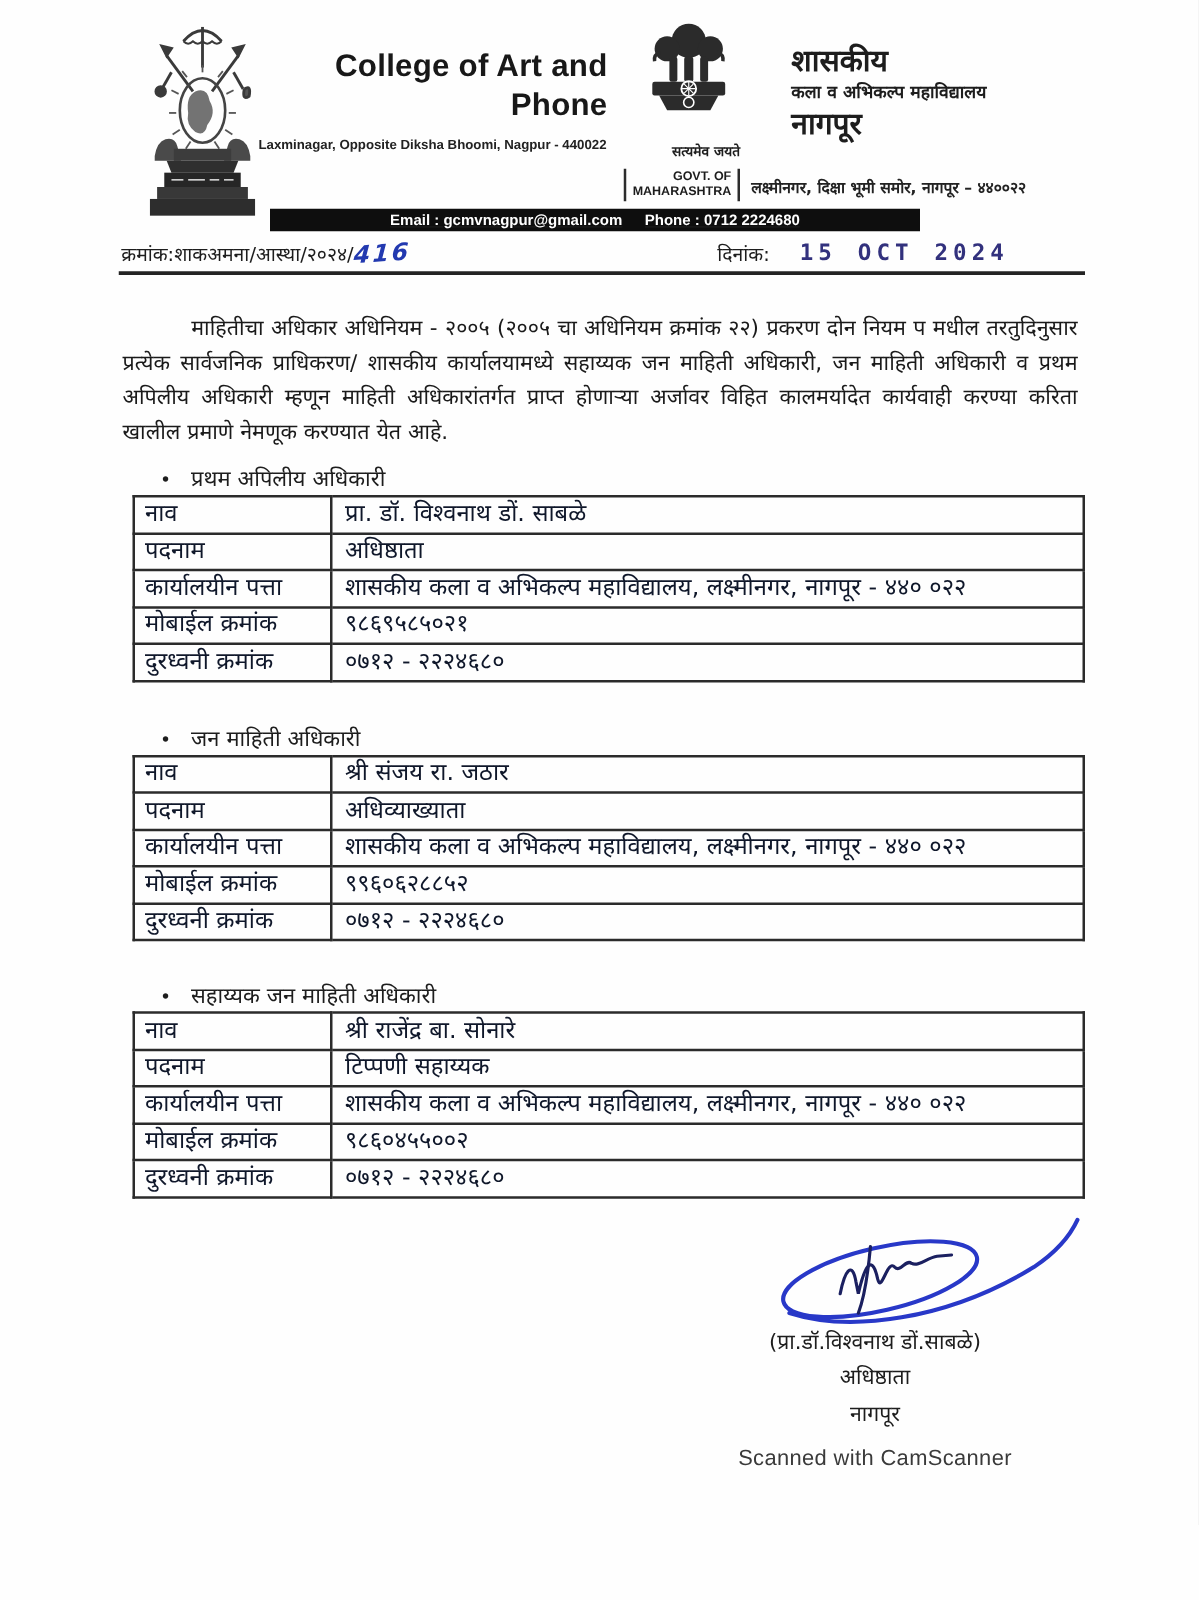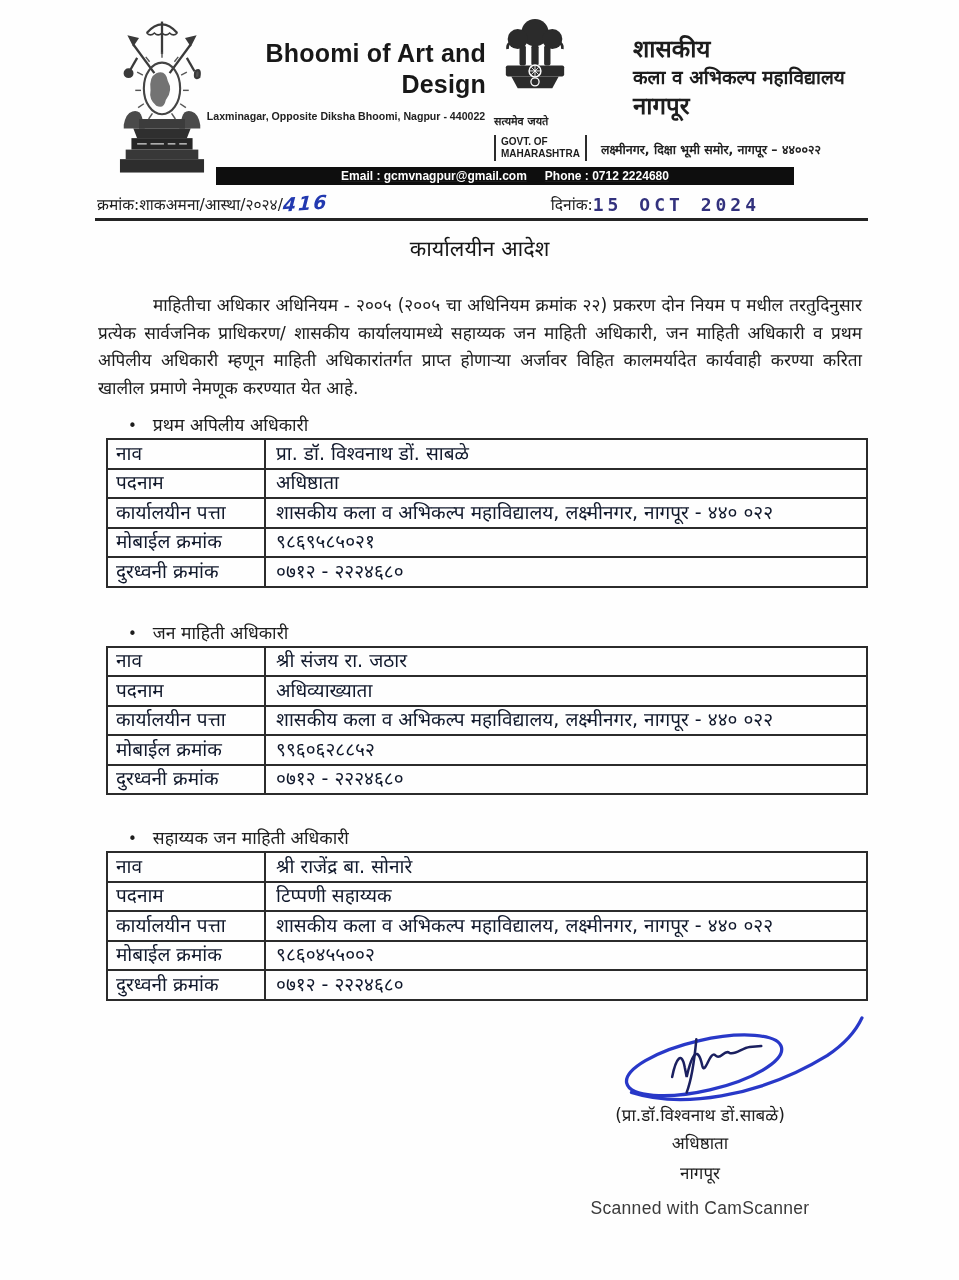--- a/index.html
+++ b/index.html
@@ -10,42 +10,42 @@
     font-family:"DejaVu Sans", sans-serif; color:#1d1d1d; overflow:hidden;
   }
   
   .letterhead { position:relative; height:188px; }
   .crest { position:absolute; left:104px; top:12px; width:116px; height:172px; }
   .en-block { position:absolute; left:206px; top:38px; width:280px; text-align:right;
               font-family:"Liberation Sans", sans-serif; }
   .en-line { font-weight:bold; font-size:25px; line-height:1.24; color:#181818; letter-spacing:.2px; }
   .en-address { margin-top:10px; font-size:10.6px; font-weight:bold; color:#222;
                 white-space:nowrap; text-align:center; }
-  .emblem-col { position:absolute; left:494px; top:12px; width:98px; text-align:left; }
+  .emblem-col { position:absolute; left:494px; top:12px; width:98px; text-align:right; }
   .emblem-motto { font-size:11px; font-weight:bold; margin-top:1px; }
   .govt-label { display:inline-block; margin-top:7px; padding:1px 5px;
                 border-left:2px solid #2c2c2c; border-right:2px solid #2c2c2c;
                 font-family:"Liberation Sans", sans-serif; font-size:10px; font-weight:bold;
                 line-height:1.2; color:#1c1c1c; }
   .mr-block { position:absolute; left:633px; top:34px; }
   .mr-line1, .mr-line3 { font-size:24px; font-weight:bold; line-height:1.3; }
-  .mr-line2 { font-size:19px; font-weight:bold; line-height:1.35; }
+  .mr-line2 { font-size:14px; font-weight:bold; line-height:1.35; }
   .mr-address { position:absolute; left:601px; top:141px; font-size:12.5px; font-weight:bold;
                 white-space:nowrap; color:#222; }
-  .contact-bar { position:absolute; left:216px; top:167px; width:578px; height:18px;
+  .contact-bar { position:absolute; left:216px; top:167px; width:520px; height:18px;
                  background:#0e0e0e; display:flex; align-items:center; justify-content:center;
                  gap:18px; font-family:"Liberation Sans", sans-serif;text-decoration:underline; }
   .contact-bar span { color:#ffffff; font-size:12px; font-weight:bold; white-space:nowrap; }
   
   .refline { margin:4px 97px 0 97px; display:flex; justify-content:space-between;
              align-items:baseline; }
   .ref-left { font-size:15.5px; white-space:nowrap; }
   .ref-handwritten { display:inline-block; font-size:19px; font-style:italic; font-weight:bold;
                      transform:rotate(-4deg) skewX(-8deg); letter-spacing:2px; }
-  .ref-right { display:flex; gap:0; align-items:center; margin-right:102px; }
+  .ref-right { display:flex; gap:24px; align-items:flex-start; margin-right:55px; }
   .ref-date-label { font-size:15.5px; }
   .ref-stamp { font-family:"DejaVu Sans Mono", monospace; font-weight:bold; font-size:18px;
                letter-spacing:4px; word-spacing:2px; }
   .rule { margin:3px 91px 0 95px; border-top:3px solid #242424; }
   
   .doc-title { margin-top:12px; text-align:center; font-size:21.5px; color:#161616; }
   .para { margin:30px 97px 0 98px; font-size:17.2px; line-height:1.6; text-align:justify;
           text-indent:55px; color:#1a1a1a; }
   .bullet-row { margin:10px 0 2px 128px; display:flex; gap:16px; align-items:baseline;
                 font-size:17.5px; }
@@ -113,21 +113,21 @@
         <line x1="34" y1="138" x2="44" y2="138"></line>
           <line x1="48" y1="138" x2="62" y2="138"></line>
         <line x1="66" y1="138" x2="74" y2="138"></line>
           <line x1="78" y1="138" x2="86" y2="138"></line>
       </g>
       <rect x="22" y="144" width="76" height="10" fill="#383838"></rect>
       <rect x="16" y="154" width="88" height="14" fill="#2d2d2d"></rect>
     </svg>
 
     <div class="en-block">
-      <div class="en-line">Bhoomi of Art and Design</div>
+      <div class="en-line">College of Art and Phone</div>
       <div class="en-address">Laxminagar, Opposite Diksha Bhoomi, Nagpur - 440022</div>
     </div>
 
     <div class="emblem-col">
       <svg width="82" height="96" viewBox="0 0 90 100">
         <g fill="#2b2b2b">
           <circle cx="45" cy="20" r="15"></circle>
           <circle cx="26" cy="27" r="11"></circle>
           <circle cx="64" cy="27" r="11"></circle>
           <path d="M20,30 q-6,2 -5,8" stroke="#2b2b2b" stroke-width="3" fill="none"></path>
@@ -171,21 +171,20 @@
     <div class="ref-left">
       <span>क्रमांक:शाकअमना/आस्था/२०२४/</span><span class="ref-handwritten" style="color:#2239b0;">416</span>
     </div>
     <div class="ref-right">
       <span class="ref-date-label">दिनांक:</span>
       <span class="ref-stamp" style="color:#32317d;">15 OCT 2024</span>
     </div>
   </div>
   <div class="rule"></div>
 
-  <div class="doc-title">कार्यालयीन आदेश</div>
   <p class="para">माहितीचा अधिकार अधिनियम - २००५ (२००५ चा अधिनियम क्रमांक २२) प्रकरण दोन नियम प मधील तरतुदिनुसार प्रत्येक सार्वजनिक प्राधिकरण/ शासकीय कार्यालयामध्ये सहाय्यक जन माहिती अधिकारी, जन माहिती अधिकारी व प्रथम अपिलीय अधिकारी म्हणून माहिती अधिकारांतर्गत प्राप्त होणाऱ्या अर्जावर विहित कालमर्यादेत कार्यवाही करण्या करिता खालील प्रमाणे नेमणूक करण्यात येत आहे.</p>
 
   <div class="bullet-row">
     <span class="bullet-dot">•</span>
     <span>प्रथम अपिलीय अधिकारी</span>
   </div>
   <table class="officer-table">
     <tbody>
         <tr>
       <td class="f-label">नाव</td>

